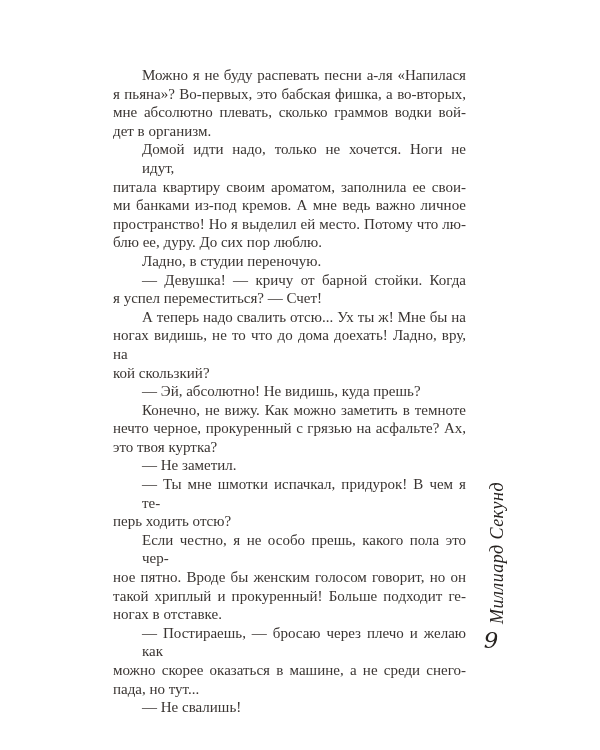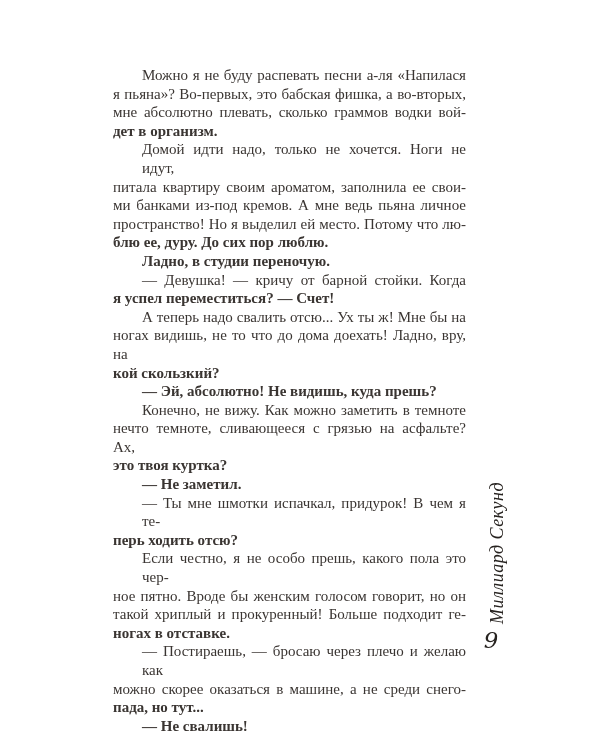--- a/index.html
+++ b/index.html
@@ -28,21 +28,21 @@
     color: #3a3532;
   }
   .paragraph { margin: 0; padding: 0; }
   .line {
     text-align: justify;
     text-align-last: justify;
     text-justify: inter-word;
     white-space: normal;
   }
   .line.indent { padding-left: 29px; }
-  .line.last { text-align-last: left; font-weight: bold; }
+  .line.last { text-align-last: left; }
   .spine-title {
     position: absolute;
     left: 437px;
     top: 542px;
     width: 120px;
     height: 22px;
     display: flex;
     align-items: center;
     justify-content: center;
     transform: rotate(-90deg);
@@ -72,42 +72,42 @@
   <div class="text-block">
       <div class="paragraph">
         <div class="line indent">Можно я не буду распевать песни а-ля «Напилася</div>
         <div class="line">я пьяна»? Во-первых, это бабская фишка, а во-вторых,</div>
         <div class="line">мне абсолютно плевать, сколько граммов водки вой-</div>
         <div class="line last">дет в организм.</div>
       </div>
       <div class="paragraph">
         <div class="line indent">Домой идти надо, только не хочется. Ноги не идут,</div>
         <div class="line">питала квартиру своим ароматом, заполнила ее свои-</div>
-        <div class="line">ми банками из-под кремов. А мне ведь пьяна личное</div>
+        <div class="line">ми банками из-под кремов. А мне ведь важно личное</div>
         <div class="line">пространство! Но я выделил ей место. Потому что лю-</div>
         <div class="line last">блю ее, дуру. До сих пор люблю.</div>
       </div>
       <div class="paragraph">
         <div class="line indent last">Ладно, в студии переночую.</div>
       </div>
       <div class="paragraph">
         <div class="line indent">— Девушка! — кричу от барной стойки. Когда</div>
         <div class="line last">я успел переместиться? — Счет!</div>
       </div>
       <div class="paragraph">
         <div class="line indent">А теперь надо свалить отсю... Ух ты ж! Мне бы на</div>
         <div class="line">ногах видишь, не то что до дома доехать! Ладно, вру, на</div>
         <div class="line last">кой скользкий?</div>
       </div>
       <div class="paragraph">
         <div class="line indent last">— Эй, абсолютно! Не видишь, куда прешь?</div>
       </div>
       <div class="paragraph">
         <div class="line indent">Конечно, не вижу. Как можно заметить в темноте</div>
-        <div class="line">нечто темноте, сливающееся с грязью на асфальте? Ах,</div>
+        <div class="line">нечто черное, прокуренный с грязью на асфальте? Ах,</div>
         <div class="line last">это твоя куртка?</div>
       </div>
       <div class="paragraph">
         <div class="line indent last">— Не заметил.</div>
       </div>
       <div class="paragraph">
         <div class="line indent">— Ты мне шмотки испачкал, придурок! В чем я те-</div>
         <div class="line last">перь ходить отсю?</div>
       </div>
       <div class="paragraph">

